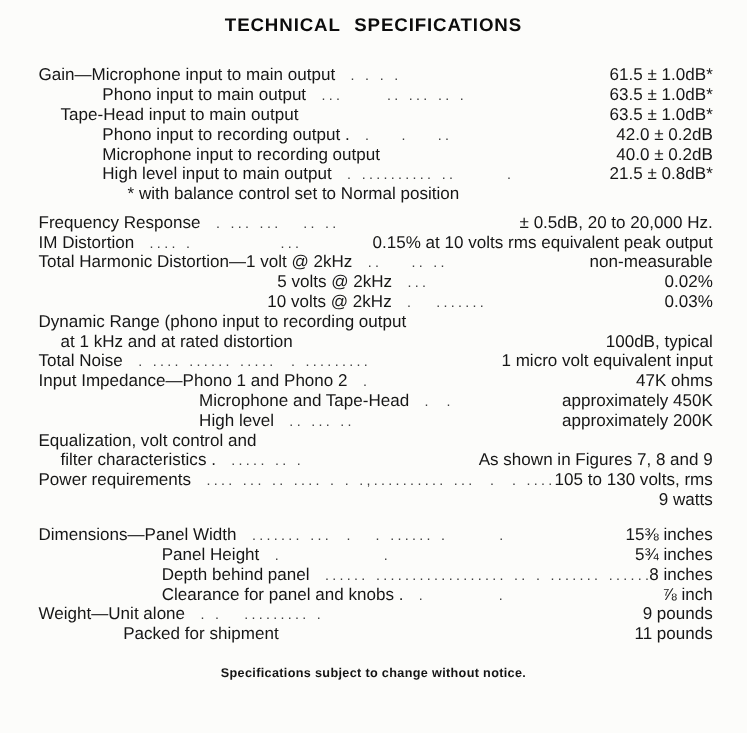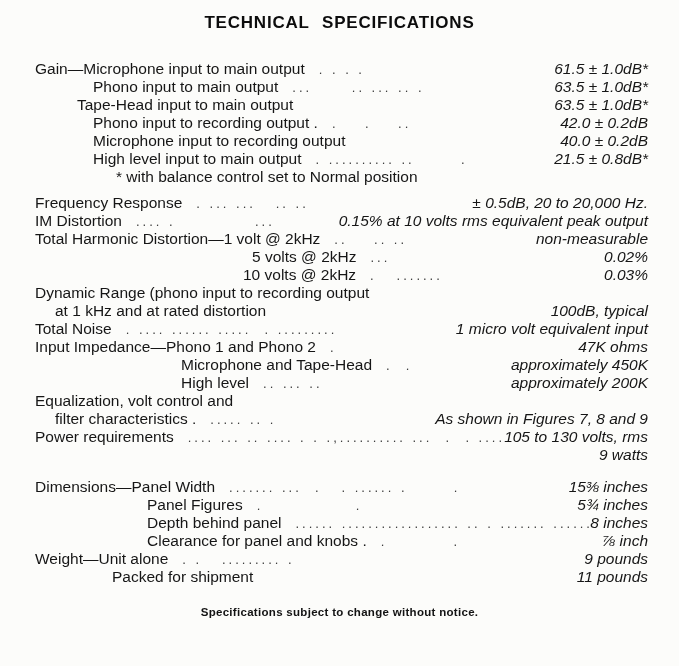--- a/index.html
+++ b/index.html
@@ -41,21 +41,21 @@
   .lbl { white-space: pre; }
   .dots {
     flex: 1 1 auto;
     overflow: hidden;
     white-space: pre;
     color: #3e3e3e;
     letter-spacing: 3px;
     font-size: 13px;
     padding: 0 10px 0 14px;
   }
-  .val { white-space: pre; text-align: center; font-style: italic; }
+  .val { white-space: pre; text-align: center; }
   .sec-gap-sm  { margin-top: 8px; }
   .sec-gap-md  { }
   .sec-gap-lg  { margin-top: 14px; }
   .footnote {
     margin-top: 20px;
     text-align: center;
     font-size: 11.5px;
     font-weight: bold;
     letter-spacing: 0.3px;
     color: #131313;
@@ -74,21 +74,21 @@
       <div class="row" style="padding-left:35px">
         <span class="lbl">Gain—Microphone input to main output</span>
         <span class="dots">. . . .</span>
         <span class="val">61.5 ± 1.0dB*</span>
       </div>
       <div class="row" style="padding-left:93px">
         <span class="lbl">Phono input to main output</span>
         <span class="dots">...      .. ... .. .</span>
         <span class="val">63.5 ± 1.0dB*</span>
       </div>
-      <div class="row" style="padding-left:77px">
+      <div class="row" style="padding-left:55px">
         <span class="lbl">Tape-Head input to main output</span>
         <span class="dots"></span>
         <span class="val">63.5 ± 1.0dB*</span>
       </div>
       <div class="row" style="padding-left:93px">
         <span class="lbl">Phono input to recording output .</span>
         <span class="dots">.    .    ..</span>
         <span class="val">42.0 ± 0.2dB</span>
       </div>
       <div class="row" style="padding-left:93px">
@@ -190,21 +190,21 @@
       </div>
     </div>
 
     <div class="sec-gap-lg">
       <div class="row" style="padding-left:35px">
         <span class="lbl">Dimensions—Panel Width</span>
         <span class="dots">....... ...  .   . ...... .       .</span>
         <span class="val">15⅜ inches</span>
       </div>
       <div class="row" style="padding-left:147px">
-        <span class="lbl">Panel Figures</span>
+        <span class="lbl">Panel Height</span>
         <span class="dots">.              .</span>
         <span class="val">5¾ inches</span>
       </div>
       <div class="row" style="padding-left:147px">
         <span class="lbl">Depth behind panel</span>
         <span class="dots">...... .................. .. . ....... ........ .....</span>
         <span class="val">8 inches</span>
       </div>
       <div class="row" style="padding-left:147px">
         <span class="lbl">Clearance for panel and knobs .</span>

